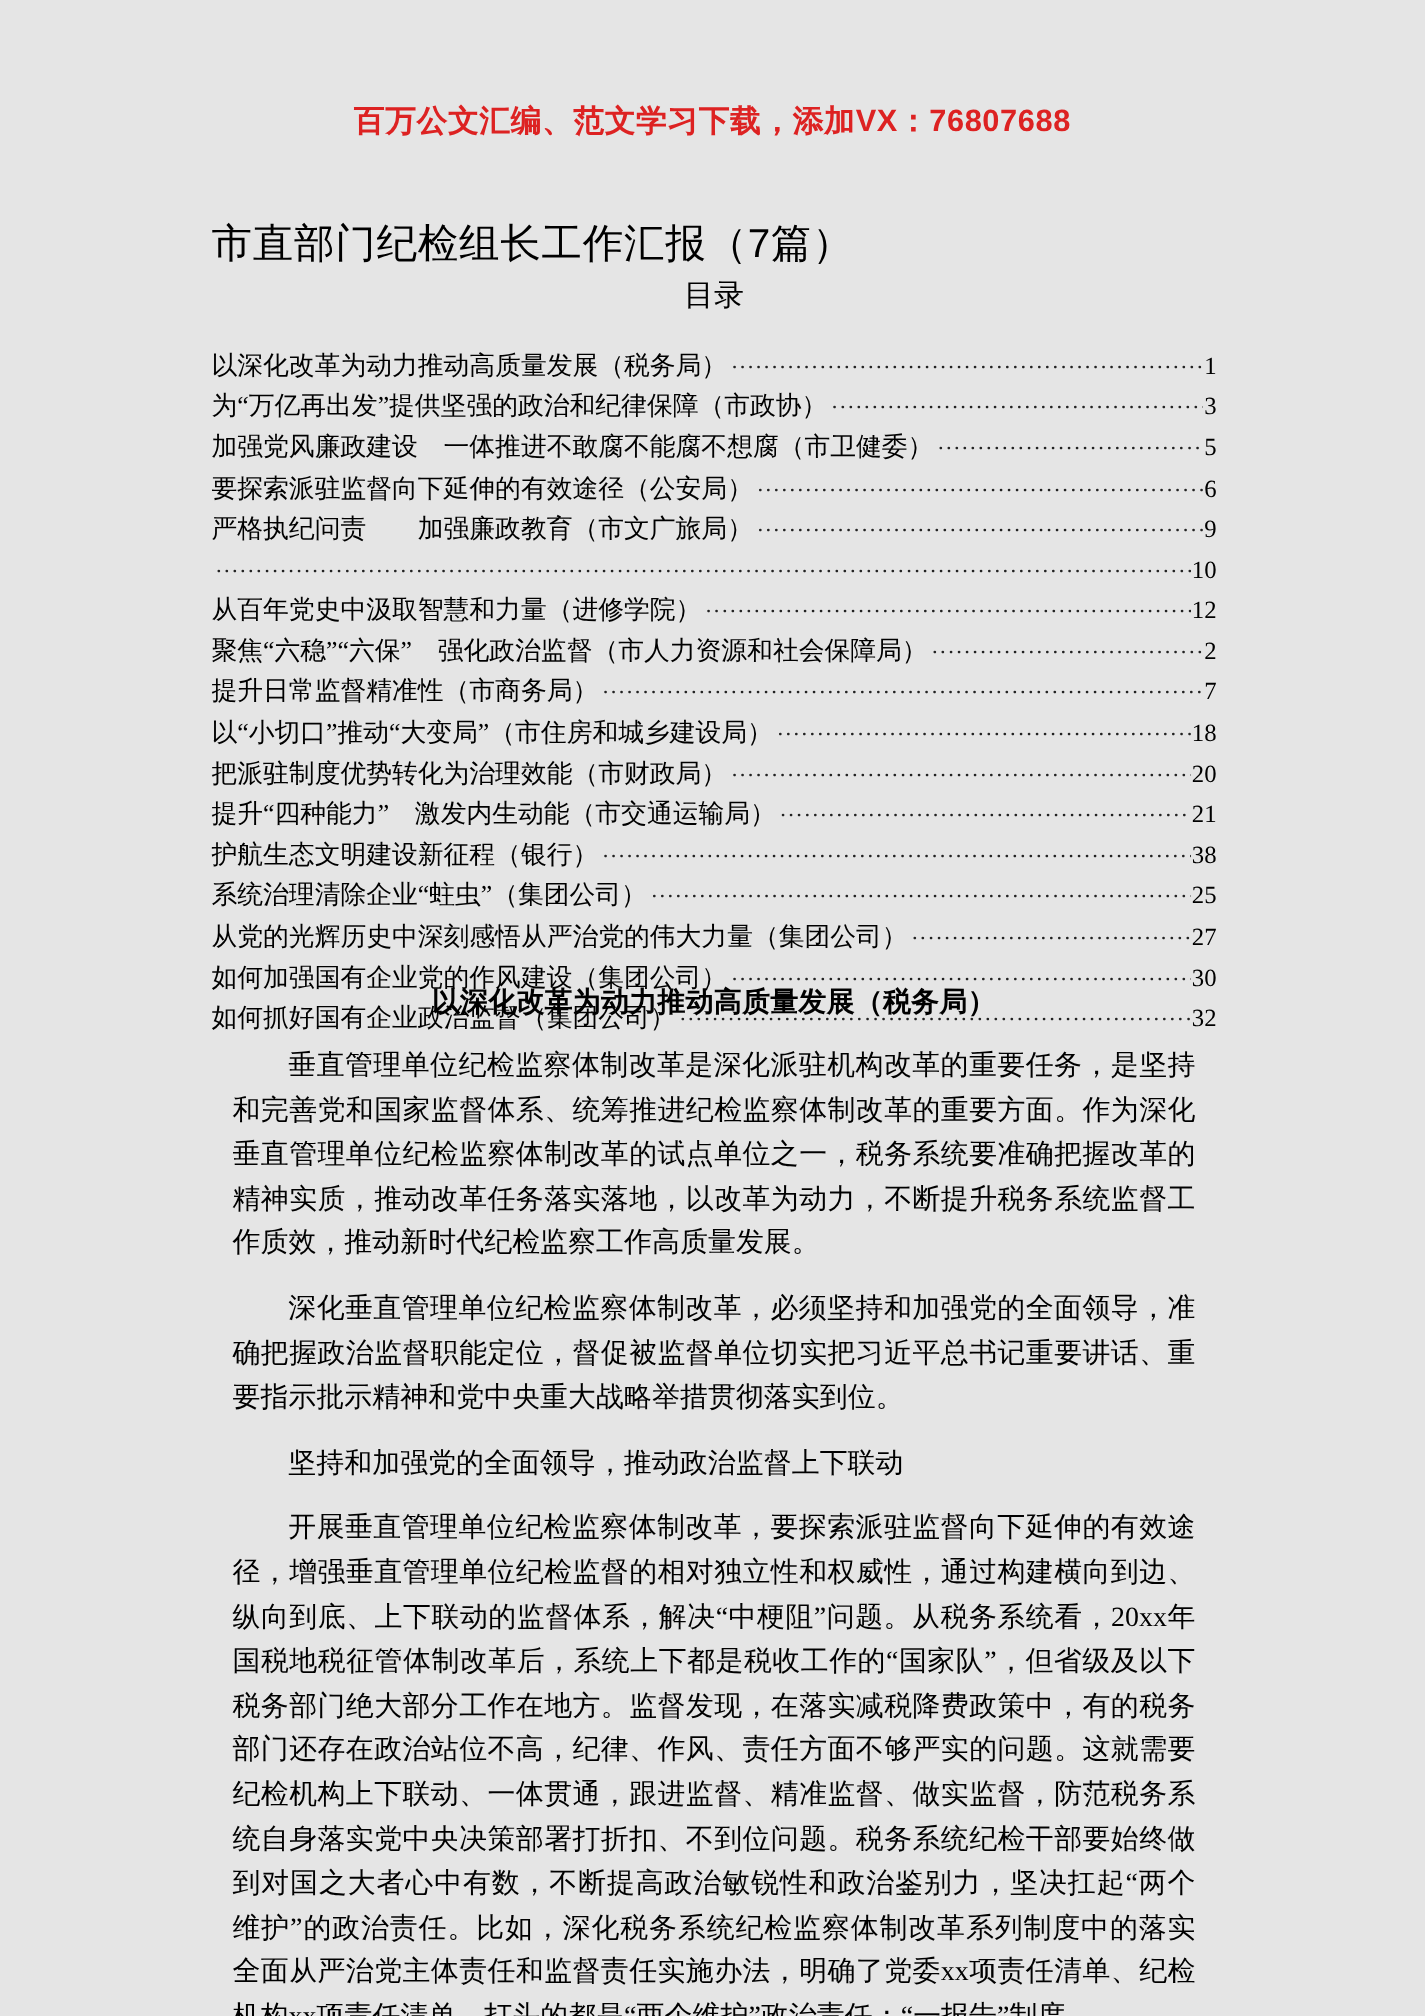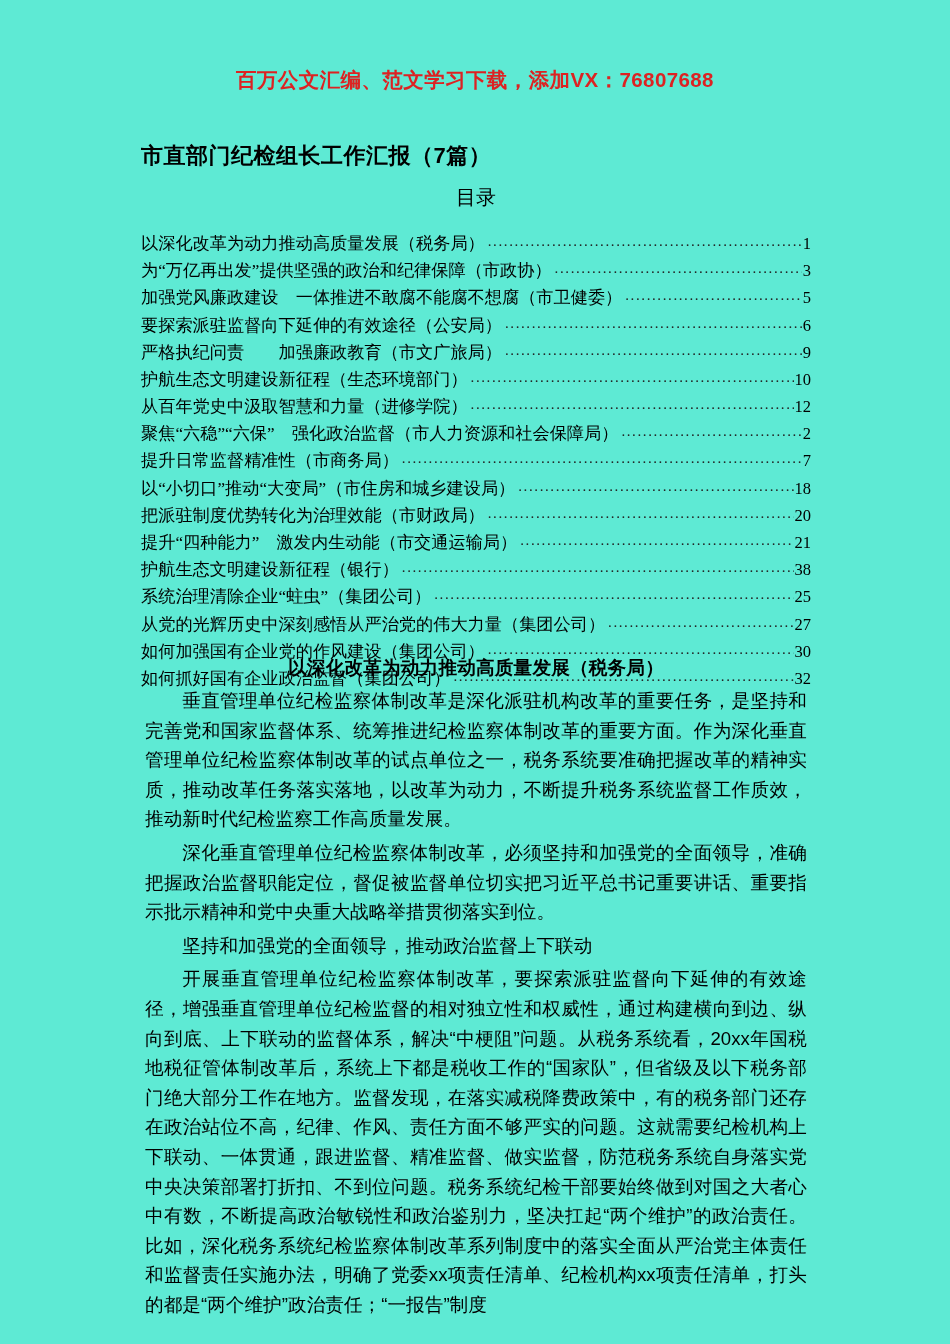--- a/index.html
+++ b/index.html
@@ -4,21 +4,21 @@
 <style>
   html, body {
     margin: 0;
     padding: 0;
     background: #ffffff;
   }
   .page {
     position: relative;
     width: 950px;
     height: 1344px;
-    background: #5eead4;
+    background: #e5e5e5;
     margin: 0 auto;
     overflow: hidden;
     font-family: "Liberation Serif", "DejaVu Serif", serif;
     color: #000000;
   }
 
   
   .promo {
     position: absolute;
     top: 66px;
@@ -33,22 +33,22 @@
     white-space: nowrap;
   }
 
   
   .doc-title {
     position: absolute;
     top: 128px;
     left: 141px;
     width: 668px;
     font-family: "Liberation Sans", "DejaVu Sans", sans-serif;
-    font-size: 22px;
-    font-weight: 700;
+    font-size: 27px;
+    font-weight: 400;
     letter-spacing: 0.5px;
     line-height: 1.2;
     text-align: left;
   }
 
   
   .toc {
     position: absolute;
     top: 182px;
     left: 141px;
@@ -105,27 +105,27 @@
   .article-heading {
     text-align: center;
     font-family: "Liberation Sans", "DejaVu Sans", sans-serif;
     font-size: 18.6px;
     font-weight: 700;
     line-height: 29px;
     letter-spacing: 0.2px;
     margin-bottom: 2px;
   }
   .para {
-    font-family: Liberation Sans, sans-serif;
+    font-family: Liberation Serif, serif;
     font-size: 18.6px;
     line-height: 29.6px;
     text-align: justify;
     text-justify: inter-ideograph;
     text-indent: 2em;
-    margin: 4px;
+    margin: 14px;
     letter-spacing: 0.05px;
   }
 </style>
 </head>
 <body>
 
 <div class="page">
 
   <div class="promo">百万公文汇编、范文学习下载，添加VX：76807688</div>
 
@@ -153,21 +153,20 @@
           <span class="toc-label">要探索派驻监督向下延伸的有效途径（公安局）</span>
           <span class="toc-dots">.........................................................................................................................................</span>
           <span class="toc-page">6</span>
         </li>
         <li class="toc-item">
           <span class="toc-label">严格执纪问责　　加强廉政教育（市文广旅局）</span>
           <span class="toc-dots">.........................................................................................................................................</span>
           <span class="toc-page">9</span>
         </li>
         <li class="toc-item">
-          <span class="toc-label">护航生态文明建设新征程（生态环境部门）</span>
           <span class="toc-dots">.........................................................................................................................................</span>
           <span class="toc-page">10</span>
         </li>
         <li class="toc-item">
           <span class="toc-label">从百年党史中汲取智慧和力量（进修学院）</span>
           <span class="toc-dots">.........................................................................................................................................</span>
           <span class="toc-page">12</span>
         </li>
         <li class="toc-item">
           <span class="toc-label">聚焦“六稳”“六保”　强化政治监督（市人力资源和社会保障局）</span>

